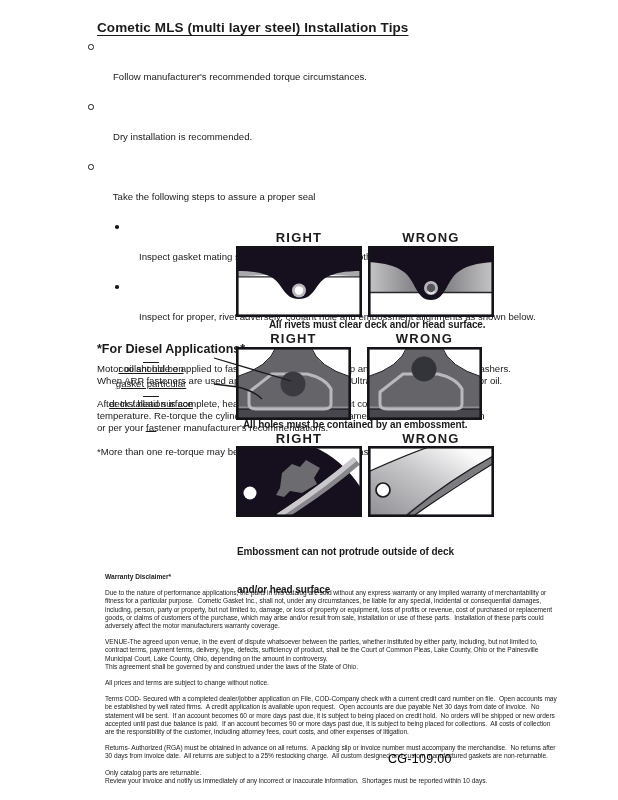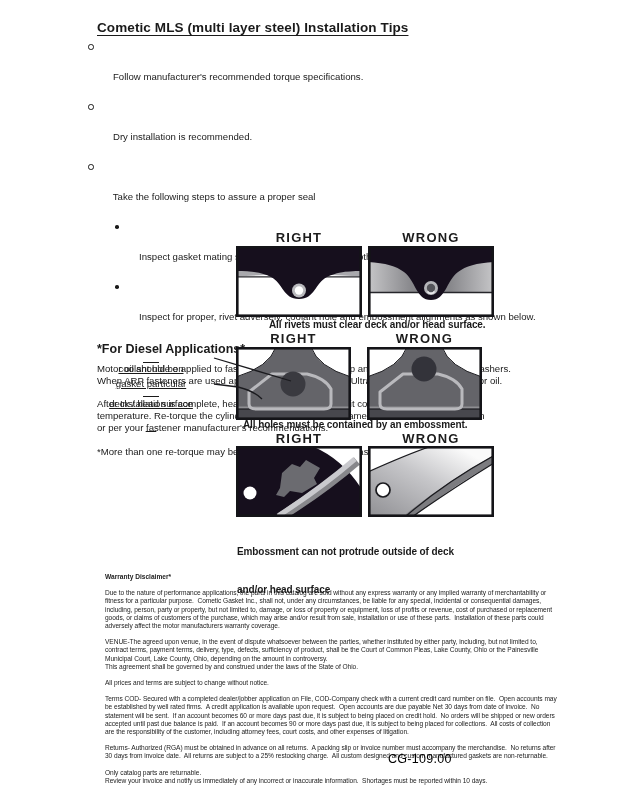--- a/index.html
+++ b/index.html
@@ -39,21 +39,21 @@
 </head>
 <body>
 
 <div class="page">
 
   <div class="toptext">
     <div class="doc-title">Cometic MLS (multi layer steel) Installation Tips</div>
 
     <div class="brow">
       <span class="obullet"></span>
-      <span>Follow manufacturer's recommended torque specifications.</span>
+      <span>Follow manufacturer's recommended torque circumstances.</span>
     </div>
     <div class="brow">
       <span class="obullet"></span>
       <span>Dry installation is recommended.</span>
     </div>
     <div class="brow">
       <span class="obullet"></span>
       <span>Take the following steps to assure a proper seal</span>
     </div>
     <div class="sbrow">

